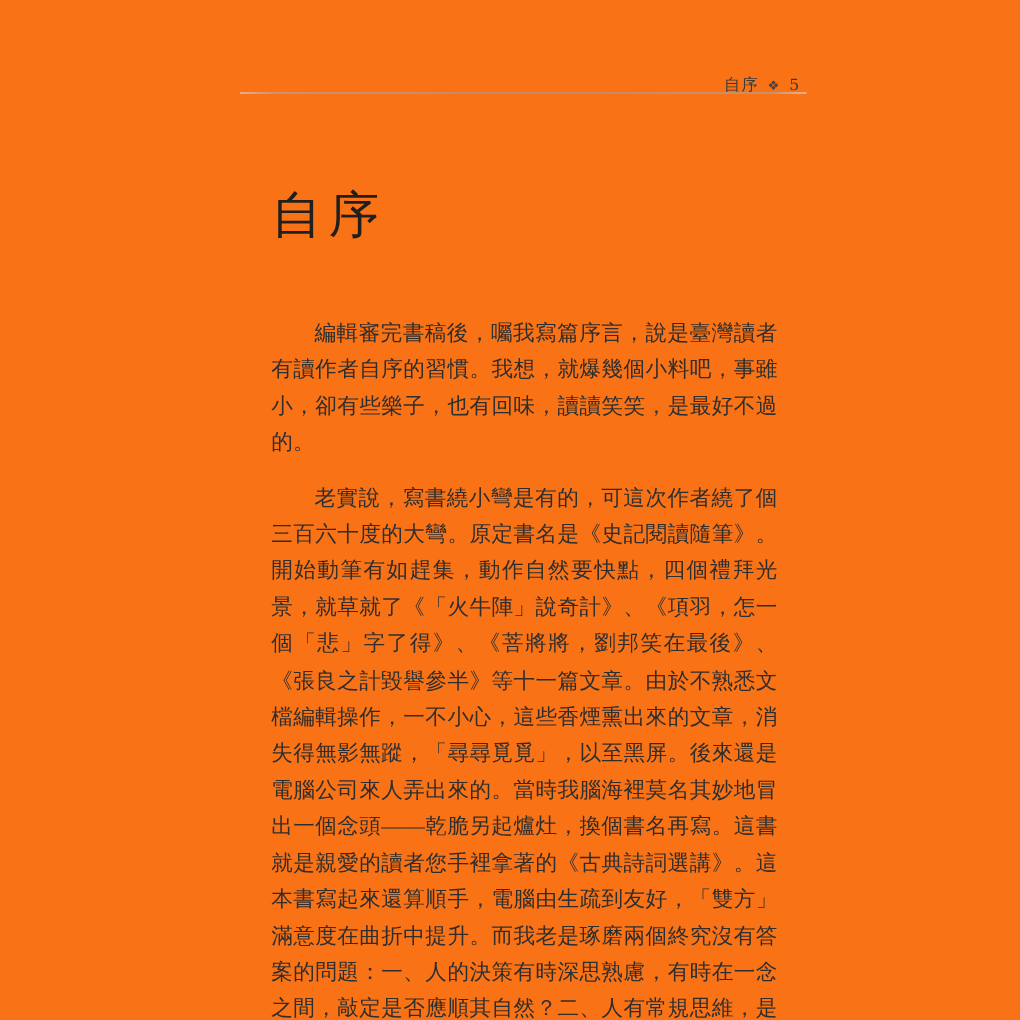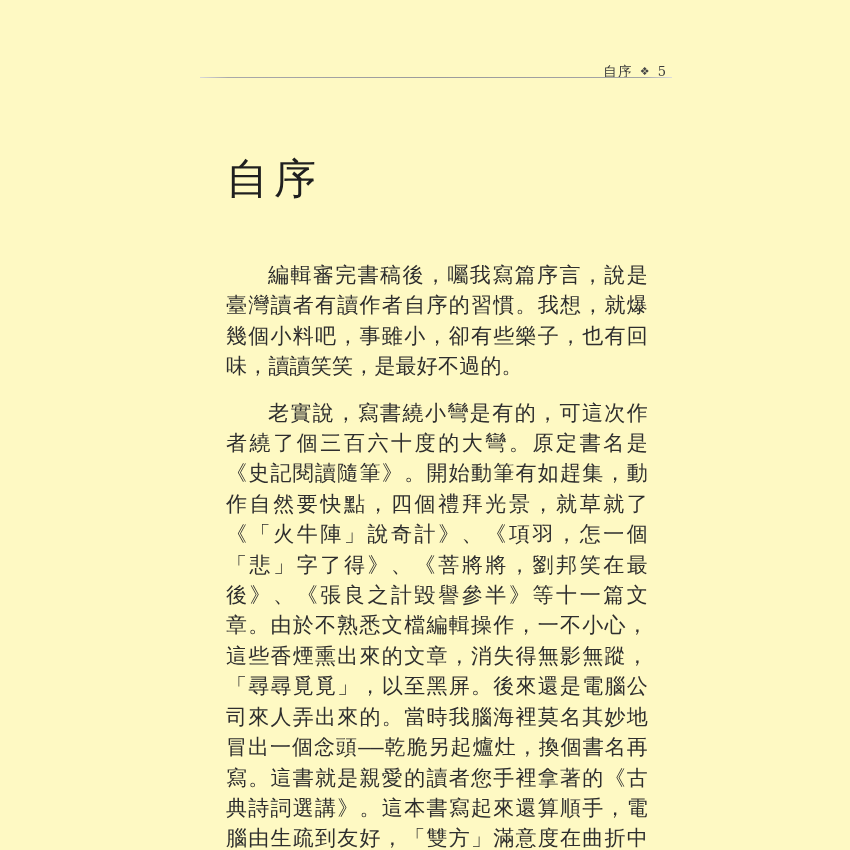--- a/index.html
+++ b/index.html
@@ -6,21 +6,21 @@
   html, body {
     margin: 0;
     padding: 0;
     background: #ffffff;
   }
 
   .page {
     position: relative;
     width: 850px;
     height: 850px;
-    background: #fef9c3;
+    background: #f97316;
     overflow: hidden;
     font-family: "DejaVu Serif", "Liberation Serif", serif;
     color: #2b2b2b;
     box-sizing: border-box;
   }
 
   
   .running-header {
     position: absolute;
     left: 200px;
@@ -86,29 +86,29 @@
   
   .body-text {
     position: absolute;
     left: 226px;
     top: 262px;
     width: 422px;
   }
 
   .para {
     margin: 0;
-    font-size: 21px;
+    font-size: 18px;
     line-height: 30.4px;
     text-align: justify;
     text-justify: inter-character;
     text-indent: 2em;
     letter-spacing: 0.2px;
     color: #2e2e2e;
     word-break: break-all;
-    font-family: Liberation Mono, monospace;
+    font-family: Liberation Serif, serif;
   }
 
   .para + .para {
     margin-top: 16px;
   }
 </style>
 </head>
 <body>
 
 <div class="page">

